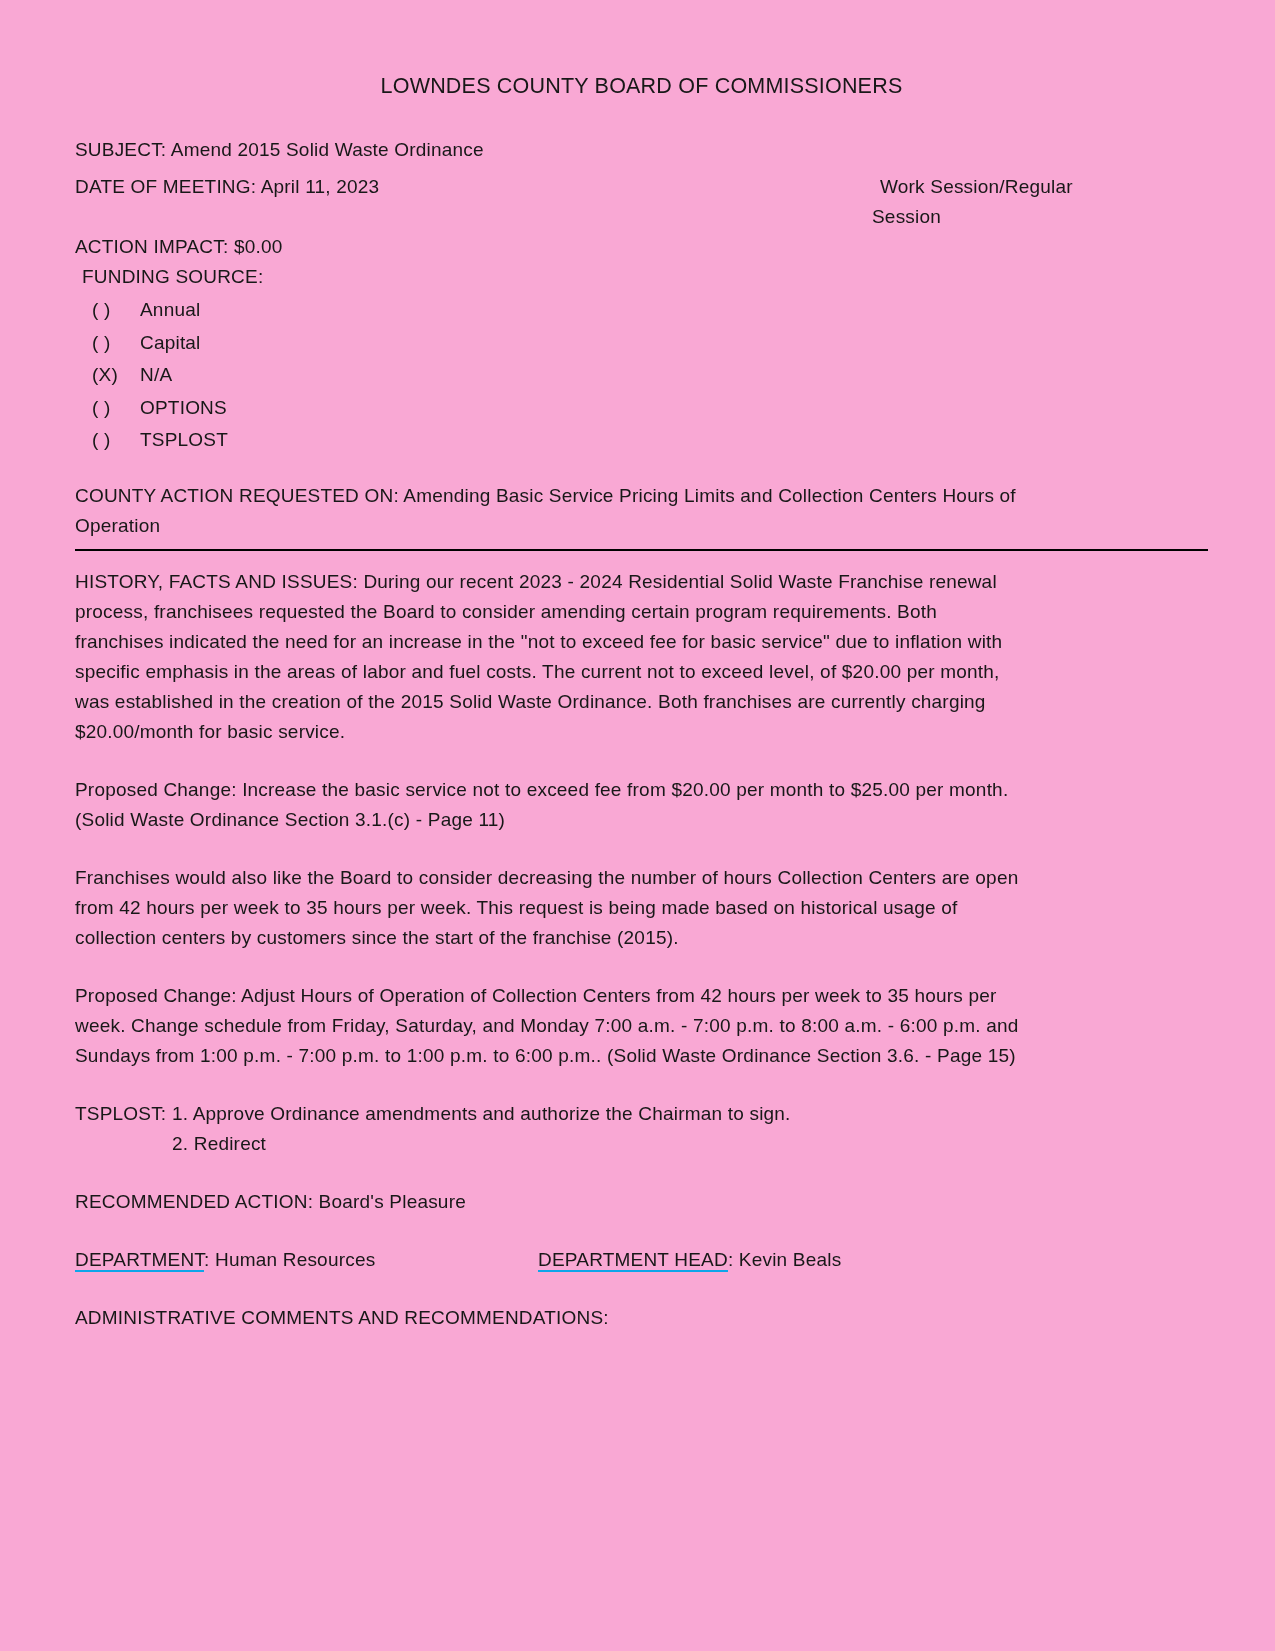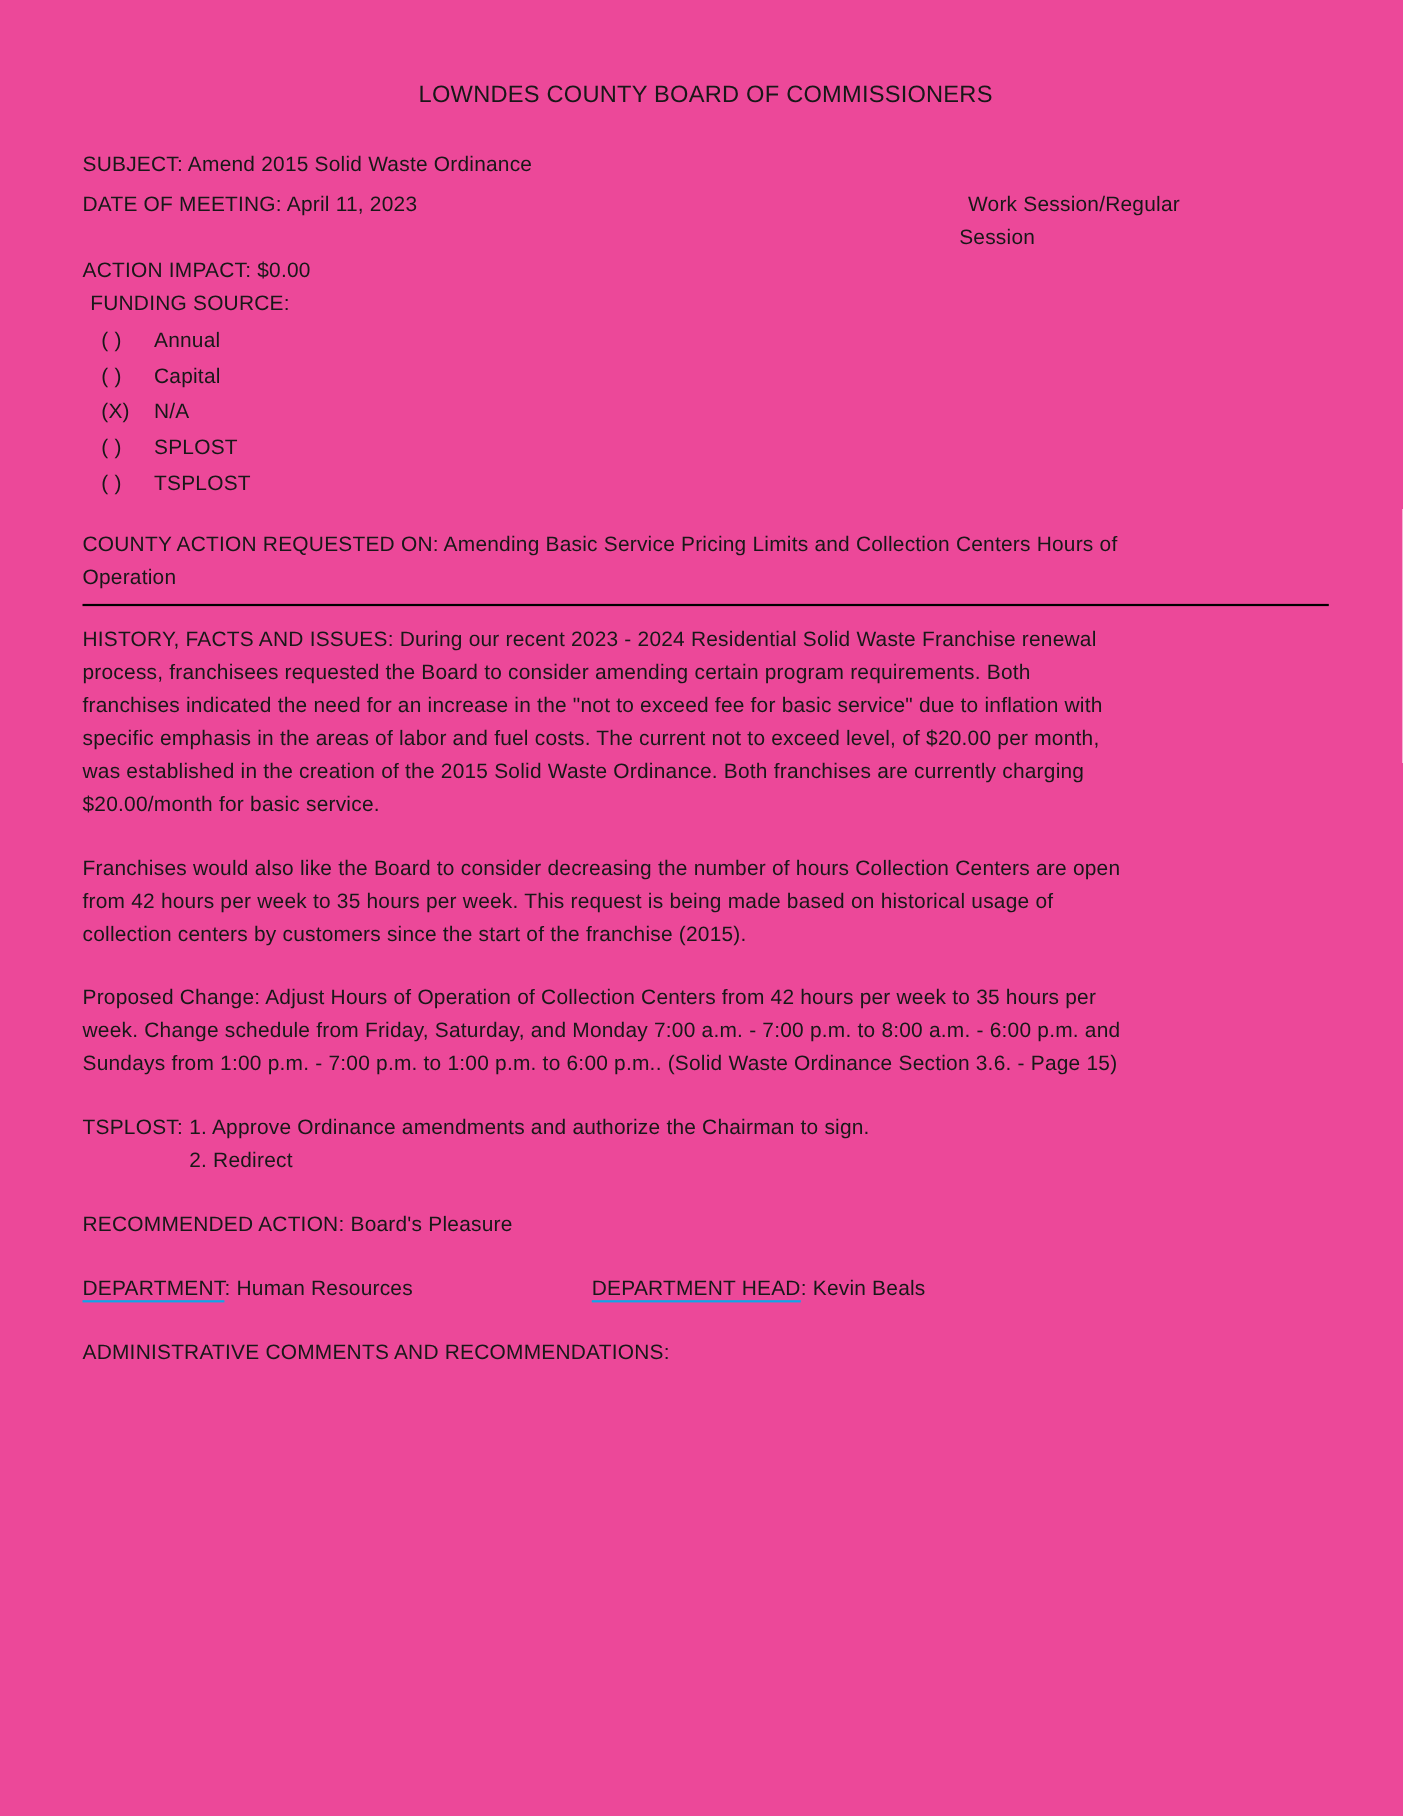--- a/index.html
+++ b/index.html
@@ -2,21 +2,21 @@
 <html><head>
 <meta charset="utf-8">
 <style>
   html, body { margin: 0; padding: 0; background: #ffffff; }
   .page {
     position: relative;
     width: 1275px;
     height: 1651px;
     box-sizing: border-box;
     padding: 70px 67px 0 75px;
-    background: #ec4899;
+    background: #f9a8d4;
     font-family: "Liberation Sans", sans-serif;
     font-size: 19px;
     line-height: 30px;
     letter-spacing: 0.2px;
     color: #181818;
     overflow: hidden;
   }
   .title-block {
     text-align: center;
     font-size: 21.5px;
@@ -73,40 +73,42 @@
 
     <div class="funding-option">
       <span class="mark">( )</span><span>Capital</span>
     </div>
 
     <div class="funding-option">
       <span class="mark">(X)</span><span>N/A</span>
     </div>
 
     <div class="funding-option">
-      <span class="mark">( )</span><span>SPLOST</span>
+      <span class="mark">( )</span><span>OPTIONS</span>
     </div>
 
     <div class="funding-option">
       <span class="mark">( )</span><span>TSPLOST</span>
     </div>
   </div>
 
   <div class="county-action lines">COUNTY ACTION REQUESTED ON: Amending Basic Service Pricing Limits and Collection Centers Hours of
 Operation</div>
 
   <div class="rule"></div>
 
   <div class="para lines">HISTORY, FACTS AND ISSUES: During our recent 2023 - 2024 Residential Solid Waste Franchise renewal
 process, franchisees requested the Board to consider amending certain program requirements. Both
 franchises indicated the need for an increase in the "not to exceed fee for basic service" due to inflation with
 specific emphasis in the areas of labor and fuel costs. The current not to exceed level, of $20.00 per month,
 was established in the creation of the 2015 Solid Waste Ordinance. Both franchises are currently charging
 $20.00/month for basic service.</div>
 
+  <div class="para lines">Proposed Change: Increase the basic service not to exceed fee from $20.00 per month to $25.00 per month.
+(Solid Waste Ordinance Section 3.1.(c) - Page 11)</div>
 
   <div class="para lines">Franchises would also like the Board to consider decreasing the number of hours Collection Centers are open
 from 42 hours per week to 35 hours per week. This request is being made based on historical usage of
 collection centers by customers since the start of the franchise (2015).</div>
 
   <div class="para lines">Proposed Change: Adjust Hours of Operation of Collection Centers from 42 hours per week to 35 hours per
 week. Change schedule from Friday, Saturday, and Monday 7:00 a.m. - 7:00 p.m. to 8:00 a.m. - 6:00 p.m. and
 Sundays from 1:00 p.m. - 7:00 p.m. to 1:00 p.m. to 6:00 p.m.. (Solid Waste Ordinance Section 3.6. - Page 15)</div>
 
   <div class="options-row">

